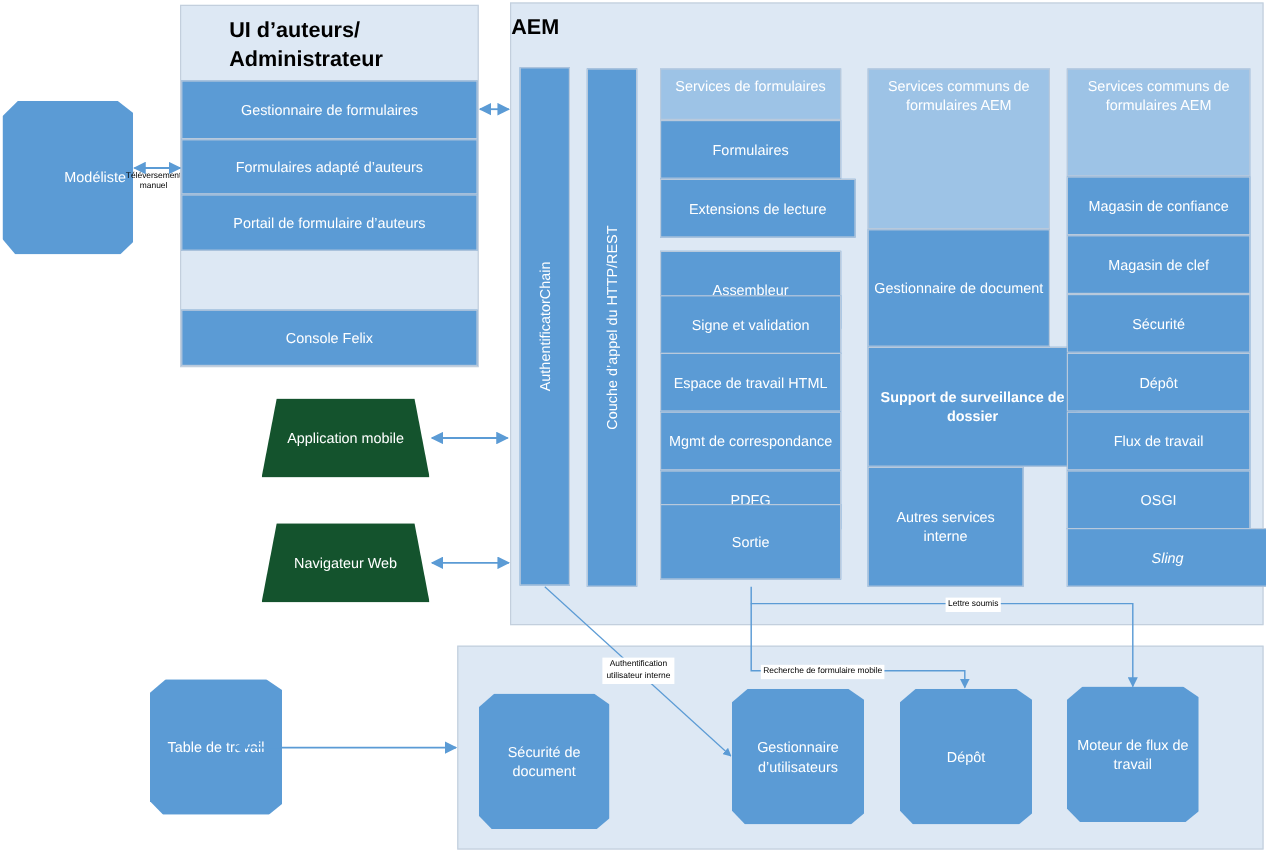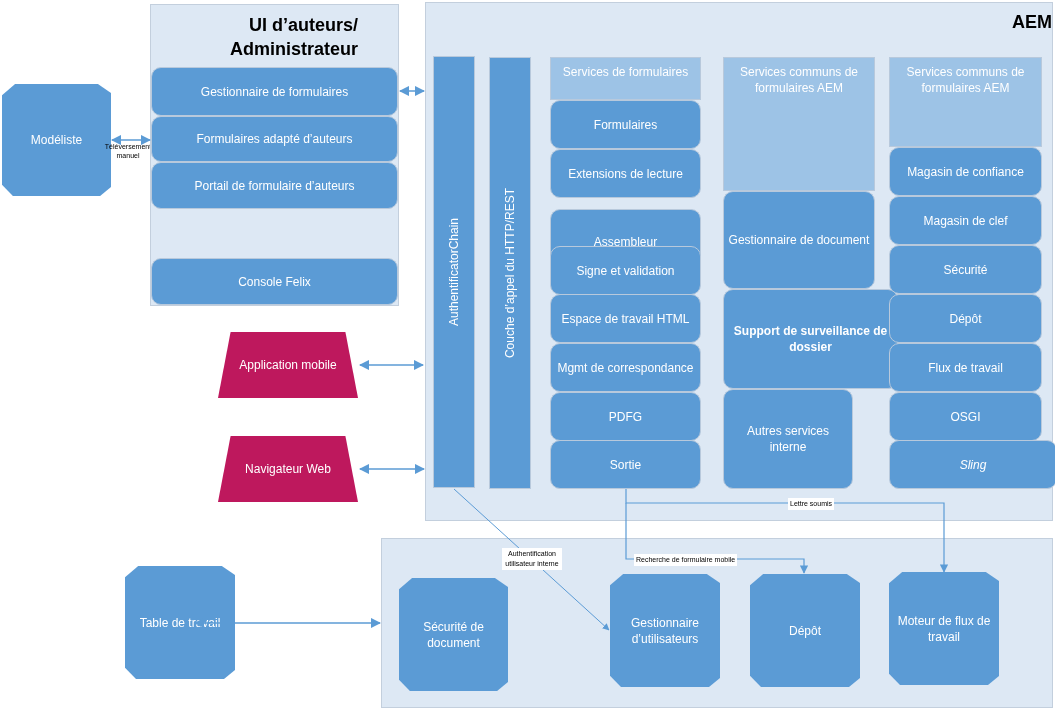--- a/index.html
+++ b/index.html
@@ -3,40 +3,40 @@
 <meta charset="utf-8">
 <style>
   html, body { margin: 0; padding: 0; background: #ffffff; }
   body { width: 1055px; height: 710px; position: relative; overflow: hidden;
          font-family: "Liberation Sans", "DejaVu Sans", sans-serif; }
   .abs { position: absolute; box-sizing: border-box; }
   .panel { background: #dde8f4; border: 1px solid #c3cfdd; }
   .blue { background: #5b9bd5; color: #ffffff; border: 1px solid #b8c9dc; }
   .light { background: #9dc3e6; color: #ffffff; border: 1px solid #b8c9dc; }
   .cell { display: flex; align-items: center; justify-content: center; text-align: center;
-          font-size: 12px; line-height: 16px; padding: 17px 4px; border-radius: 10px; }
+          font-size: 12px; line-height: 16px; padding: 17px 4px; }
   .cell-top { display: flex; align-items: flex-start; justify-content: center; text-align: center;
           font-size: 12px; line-height: 16px; padding: 6px 4px 0 4px; }
-  .title { font-weight: bold; color: #000; text-align: right; }
+  .title { font-weight: bold; color: #000; text-align: left; }
   .octa { background: #5b9bd5; color: #fff; display: flex; align-items: center; justify-content: center;
           text-align: center; font-size: 12px; line-height: 16px; padding: 0 6px;
           clip-path: polygon(12% 0, 88% 0, 100% 8%, 100% 92%, 90% 100%, 10% 100%, 0 90%, 0 10%); }
-  .trap { background: #be185d; color: #fff; display: flex; align-items: center; justify-content: center;
+  .trap { background: #14532d; color: #fff; display: flex; align-items: center; justify-content: center;
           font-size: 12px; clip-path: polygon(9% 0, 91% 0, 100% 100%, 0 100%); }
   .vert { display: flex; align-items: center; justify-content: center; }
   .vert span { transform: rotate(-90deg); white-space: nowrap; font-size: 12px; color: #fff; display: block; }
   .lbl { background: #ffffff; color: #000; font-size: 7px; line-height: 10px; text-align: center; padding: 1px 2px; }
   .lbl-plain { color: #000; font-size: 7px; line-height: 9px; text-align: center; }
   em { font-style: italic; }
   svg.wires { position: absolute; left: 0; top: 0; pointer-events: none; }
 </style>
 </head>
 <body>
 
-<div class="abs octa" style="left:2px;top:84px;width:109px;height:112px;">
+<div class="abs octa" style="left:2px;top:84px;width:109px;height:128px;justify-content:flex-end;">
   <span>Modéliste</span>
 </div>
 <div class="abs lbl-plain" style="left:102px;top:142px;width:52px;">Téléversement manuel</div>
 
 <div class="abs panel" style="left:150px;top:4px;width:249px;height:302px;">
   <div class="abs title" style="left:0;top:8px;width:100%;font-size:18px;line-height:24px;padding:0 40px;">UI d’auteurs/ Administrateur</div>
   <div class="abs blue cell" style="left:0;top:62px;width:247px;height:49px;">
     <span>Gestionnaire de formulaires</span>
   </div>
   <div class="abs blue cell" style="left:0;top:111px;width:247px;height:46px;">
@@ -68,39 +68,39 @@
   <span>Couche d’appel du HTTP/REST</span>
 </div>
 
 <div class="abs light cell-top" style="left:550px;top:57px;width:151px;height:43px;">
   <span>Services de formulaires</span>
 </div>
 <div id="form-services-list">
     <div class="abs blue cell" style="left: 550px; top: 100px; width: 151px; height: 49px;">
       <span>Formulaires</span>
     </div>
-    <div class="abs blue cell" style="left: 550px; top: 149px; width: 151px; height: 49px; text-align: center;">
+    <div class="abs blue cell" style="left: 550px; top: 149px; width: 163px; height: 49px; text-align: center;">
       <span>Extensions de lecture</span>
     </div>
     <div class="abs blue cell" style="left: 550px; top: 197px; width: 151px; height: 65px; margin-top: 12px;">
       <span>Assembleur</span>
     </div>
     <div class="abs blue cell" style="left: 550px; top: 246px; width: 151px; height: 49px;">
       <span>Signe et validation</span>
     </div>
     <div class="abs blue cell" style="left: 550px; top: 294px; width: 151px; height: 49px;">
       <span>Espace de travail HTML</span>
     </div>
     <div class="abs blue cell" style="left: 550px; top: 343px; width: 151px; height: 49px;">
       <span>Mgmt de correspondance</span>
     </div>
     <div class="abs blue cell" style="left: 550px; top: 392px; width: 151px; height: 49px;">
       <span>PDFG</span>
     </div>
-    <div class="abs blue cell" style="left: 550px; top: 440px; width: 151px; height: 49px;">
+    <div class="abs blue cell" style="left: 550px; top: 420px; width: 151px; height: 63px;">
       <span>Sortie</span>
     </div>
   </div>
 
 <div class="abs light cell-top" style="left:723px;top:57px;width:152px;height:134px;">
   <span>Services communs de formulaires AEM</span>
 </div>
 <div class="abs blue cell" style="left:723px;top:191px;width:152px;height:98px;">
   <span>Gestionnaire de document</span>
 </div>

